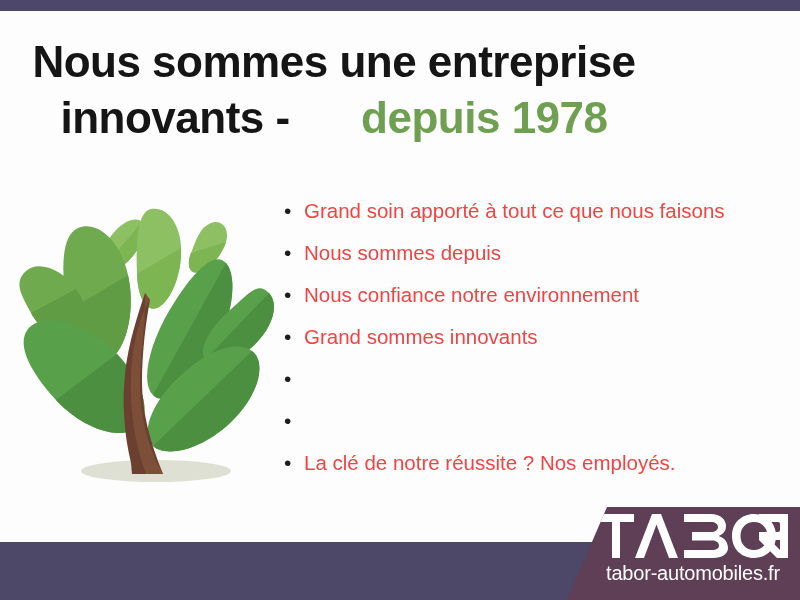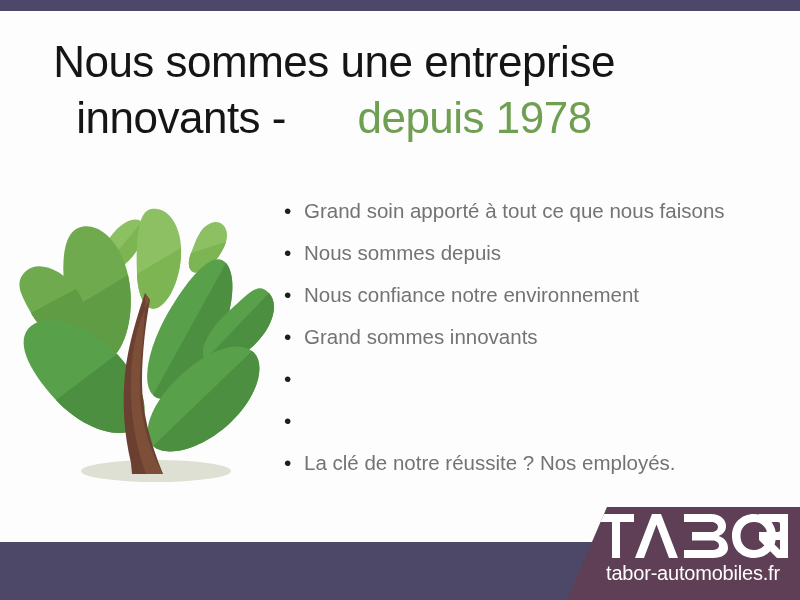--- a/index.html
+++ b/index.html
@@ -31,21 +31,21 @@
   }
 
   
   .headline {
     position: absolute;
     left: 0;
     top: 34px;
     width: 668px;
     text-align: center;
     font-size: 44px;
-    font-weight: normal;
+    font-weight: bold;
     line-height: 56px;
     letter-spacing: -0.5px;
     color: #151515;
   }
   .headline .line {
     display: block;
     white-space: pre;
   }
   .headline .accent {
     color: #6f9f50;
@@ -82,21 +82,21 @@
     width: 20px;
     flex: 0 0 20px;
     font-size: 21px;
     line-height: 42px;
     color: #1d1d1d;
     text-align: left;
   }
   .bullet-text {
     font-size: 20.5px;
     line-height: 42px;
-    color: #737373;
+    color: #ef4444;
     white-space: nowrap;
   }
 
   
   .footer-band {
     position: absolute;
     left: 0;
     top: 542px;
     width: 800px;
     height: 58px;

